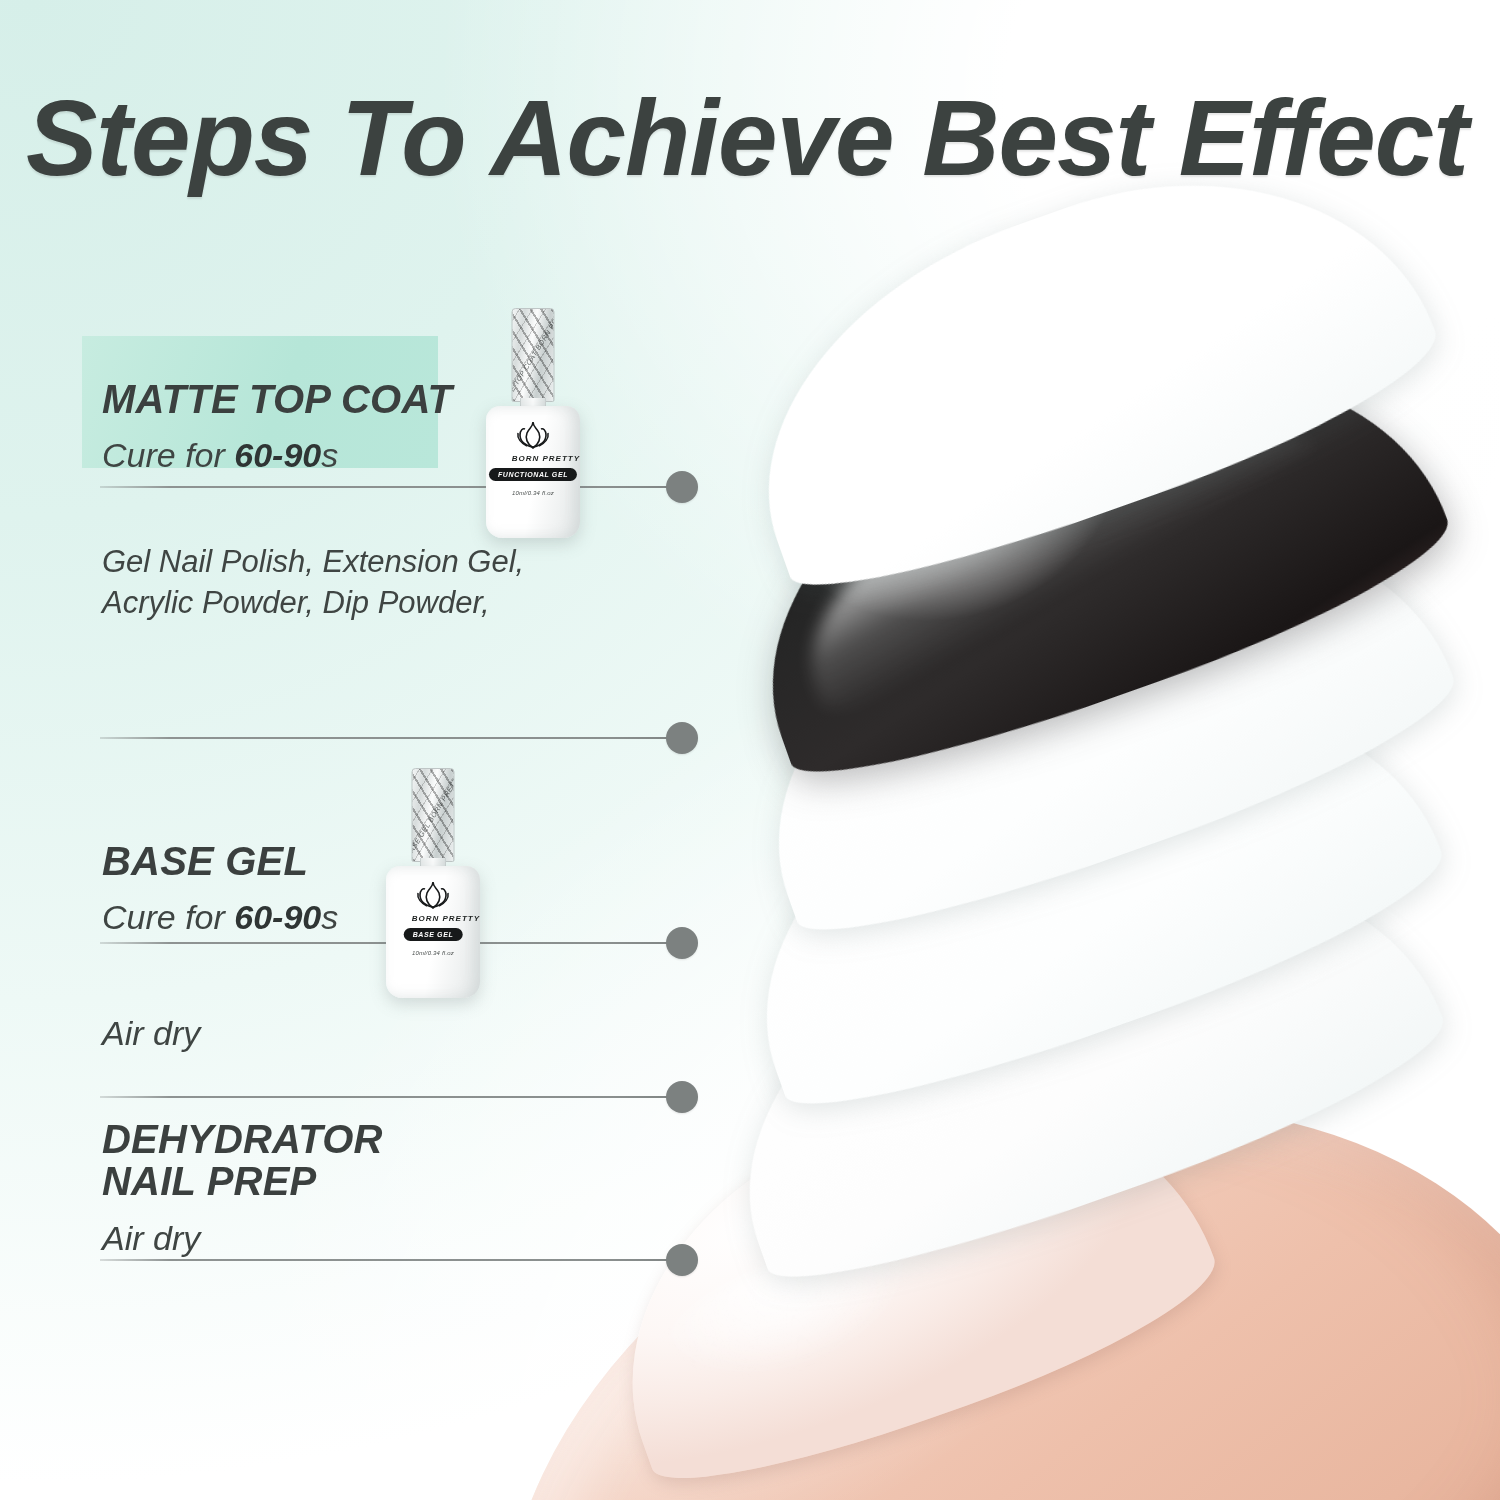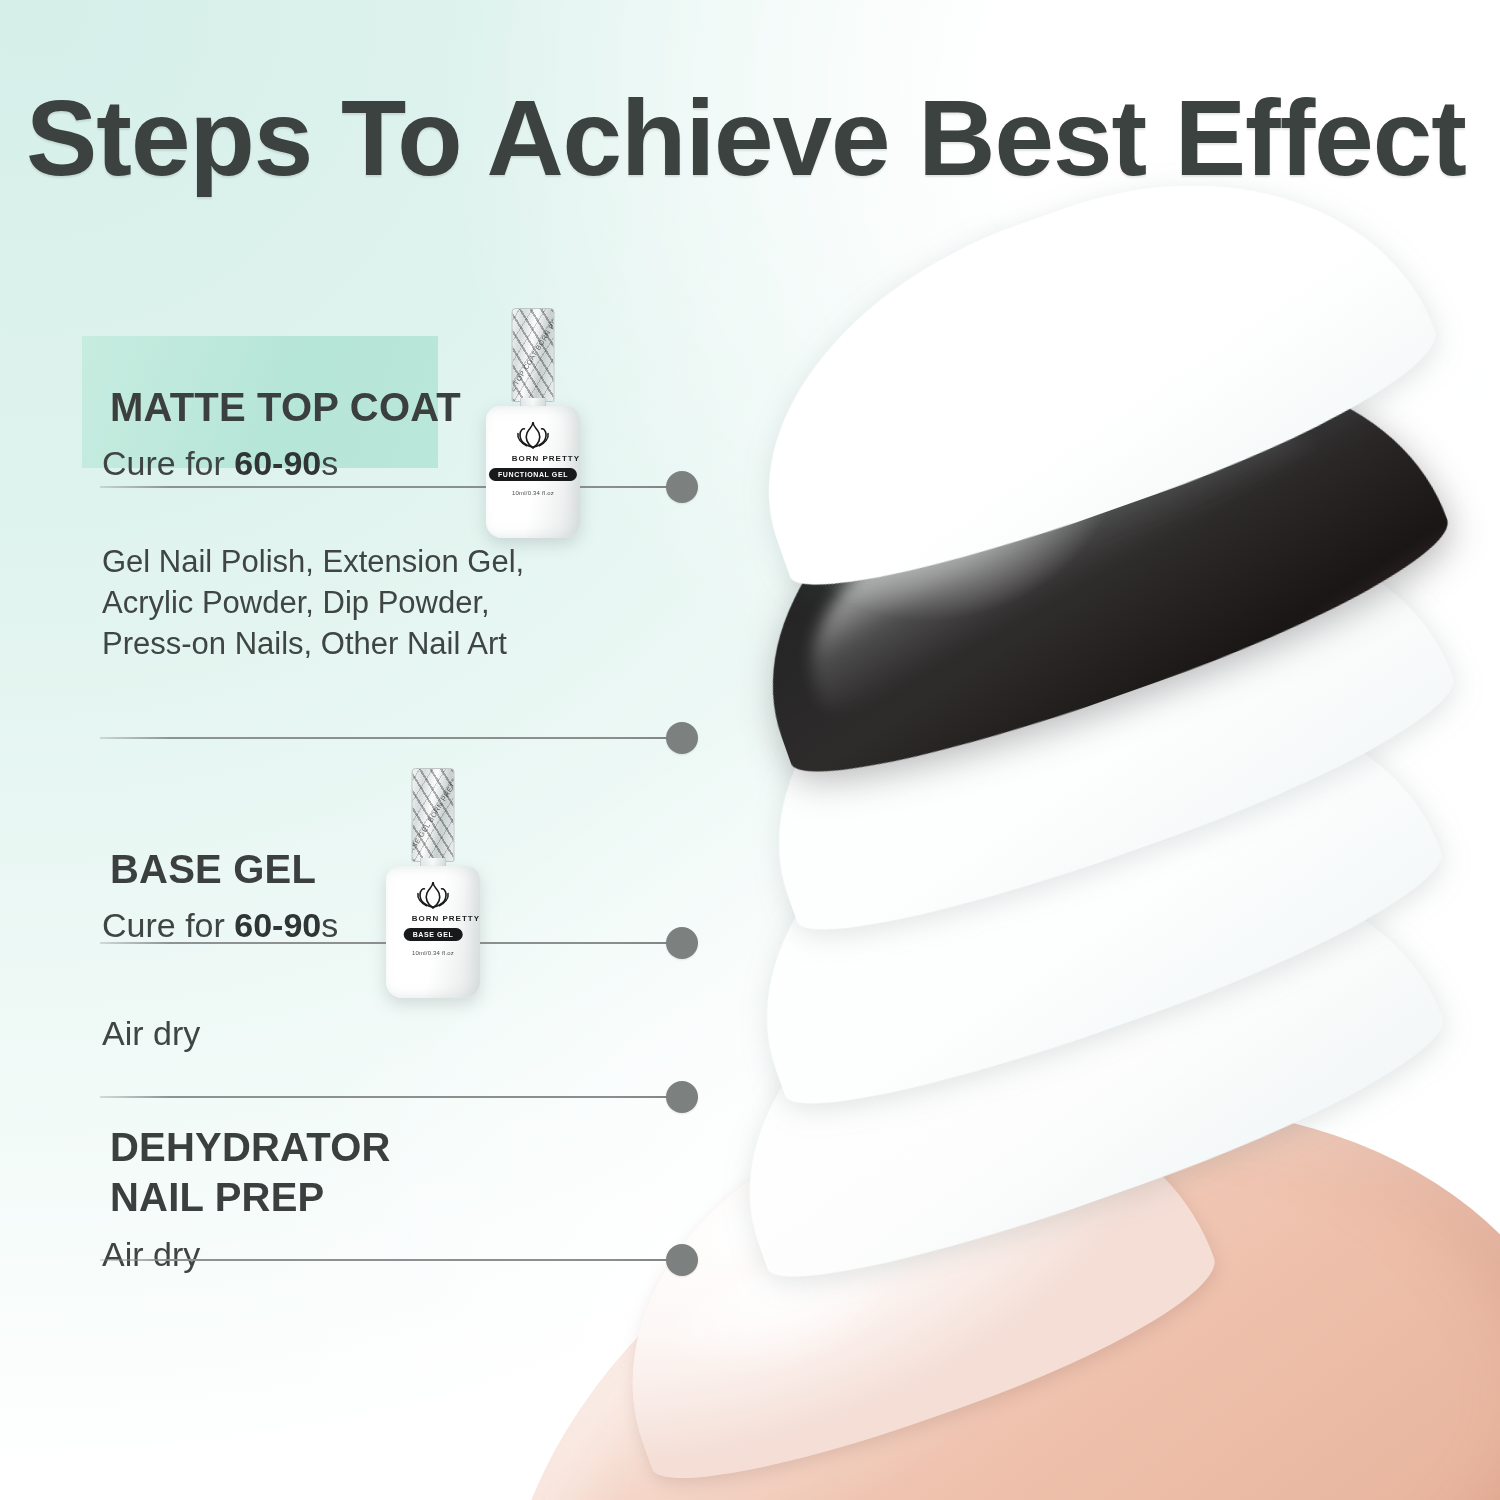--- a/index.html
+++ b/index.html
@@ -8,20 +8,21 @@
     font-family:"Liberation Sans","DejaVu Sans",sans-serif;
     background:#ffffff;
   }
   #stage{
     position:relative;width:1500px;height:1500px;overflow:hidden;
     background:
       radial-gradient(120% 90% at 100% 100%, #ffffff 38%, rgba(255,255,255,0) 72%),
       radial-gradient(95% 80% at 88% 6%,  #ffffff 22%, rgba(255,255,255,0) 62%),
       radial-gradient(120% 115% at 2% 0%, #d6efe9 0%, #dff3ee 30%, #eef9f6 58%, #ffffff 86%),
       linear-gradient(150deg,#d8f0ea 0%,#e9f6f3 42%,#fbfdfd 72%,#ffffff 100%);
+    font-style: italic;
   }
 
   
   .title{
     position:absolute; left:26px; top:84px; width:1460px;
     font-size:108px; line-height:1.0; font-weight:700;
     letter-spacing:-1px;
     color:#3c4240;
     font-family:"Liberation Sans","DejaVu Sans",sans-serif;
     transform:scaleX(0.99);transform-origin:left top;
@@ -108,21 +109,21 @@
   }
 
   
   .steps{position:absolute;left:0;top:0;width:760px;height:1500px;}
   .hl{
     position:absolute; left:82px; top:336px; width:356px; height:132px;
     background:linear-gradient(110deg,#c7ece0 0%,#b6e6d8 55%,#b9e7da 100%);
   }
   .step{position:absolute; left:102px; }
   .step h2{
-    margin:8px; font-weight:700; color:#3b403f;
+    margin:0; font-weight:700; color:#3b403f;
     font-size:40px; line-height:1.06; letter-spacing:.2px;
     font-family:"Liberation Sans","DejaVu Sans",sans-serif;
   }
   .step .sub{
     margin:16px 0 0 0; font-size:34px; line-height:1.16; color:#3f4543;
     font-weight:400;
   }
   .step .sub b{font-weight:700;color:#2f3534;}
   .step .body{
     margin:2px 0 0 0; font-size:31px; line-height:1.26; color:#3f4543; font-weight:400;
@@ -240,21 +241,20 @@
     <div class="hl"></div>
 
     <div class="step s1">
       <h2>MATTE TOP COAT</h2>
       <p class="sub"><span>Cure for </span><b>60-90</b><span>s</span></p>
     </div>
 
     <div class="step s2">
       <p class="body">Gel Nail Polish, Extension Gel,</p>
       <p class="body">Acrylic Powder, Dip Powder,</p>
-      <p class="body">Press-on Nails, Other Nail Art</p>
     </div>
 
     <div class="step s3">
       <h2>BASE GEL</h2>
       <p class="sub"><span>Cure for </span><b>60-90</b><span>s</span></p>
     </div>
 
     <div class="step s4">
       <p class="sub">Air dry</p>
     </div>

